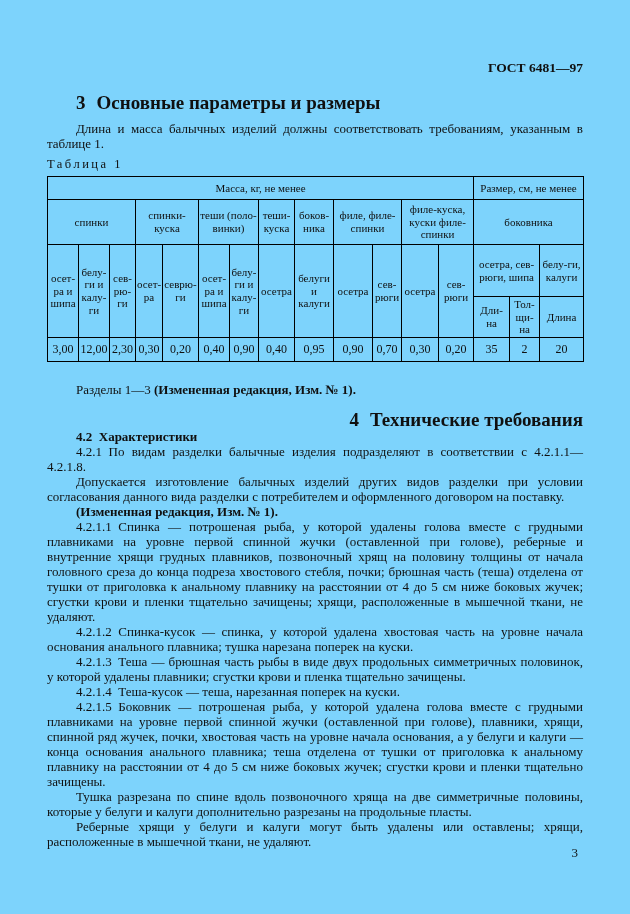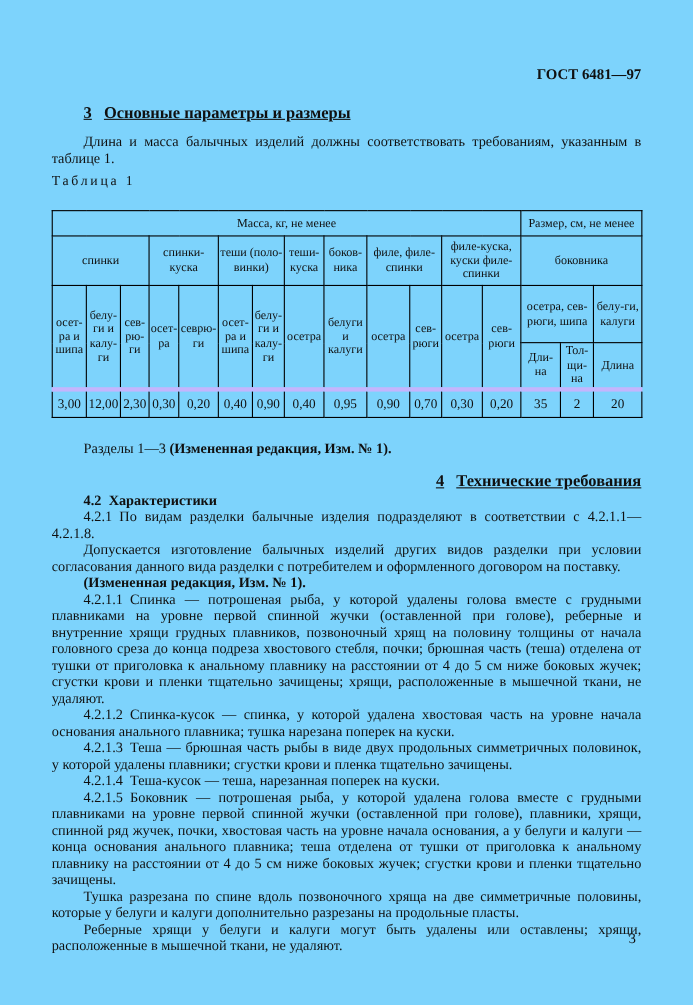--- a/index.html
+++ b/index.html
@@ -15,25 +15,24 @@
     overflow: hidden;
   }
   .gost-header {
     padding-top: 61px;
     text-align: right;
     font-weight: bold;
     font-size: 13.5px;
     line-height: 14px;
   }
   .sec-heading {
-    font-size: 15px;
+    font-size: 19px;
     font-weight: bold;
     margin: 19px 0 0 29px;
     line-height: 18px;
-    text-decoration: underline;
   }
   .sec-heading .sec-num { margin-right: 11px; }
   .s4 { margin-top: 14px; text-align: right; }
   .body-p {
     font-size: 13px;
     line-height: 15px;
     text-align: justify;
     margin: 0;
   }
   .indent { text-indent: 29px; }
@@ -44,40 +43,40 @@
   .tbl-caption {
     margin-top: 6px;
     font-size: 12.5px;
     letter-spacing: 2.5px;
     line-height: 14px;
   }
   table.params-table {
     border-collapse: collapse;
     table-layout: fixed;
     width: 536px;
-    margin-top: 20px;
+    margin-top: 5px;
     border-radius: 11px;
   }
   table.params-table td {
     border: 1px solid #000;
     text-align: center;
     vertical-align: middle;
     padding: 1px;
     font-size: 11px;
     line-height: 1.15;
     overflow: hidden;
     color: #101010;
   }
   tr.hr1 td { height: 20px; }
   tr.hr2 td { height: 42px; }
   tr.hr3 td { height: 49px; }
   tr.hr4 td { height: 35px; }
   tr.data-row td {
     height: 23px;
-    border-top: 4px solid #c4b5fd;
+    border-top: 1px solid #c4b5fd;
     font-size: 12px;
     padding: 0;
   }
   .nw { white-space: nowrap; font-size: 10.5px; }
   .page-num {
     position: absolute;
     top: 845px;
     right: 52px;
     font-size: 13px;
   }

